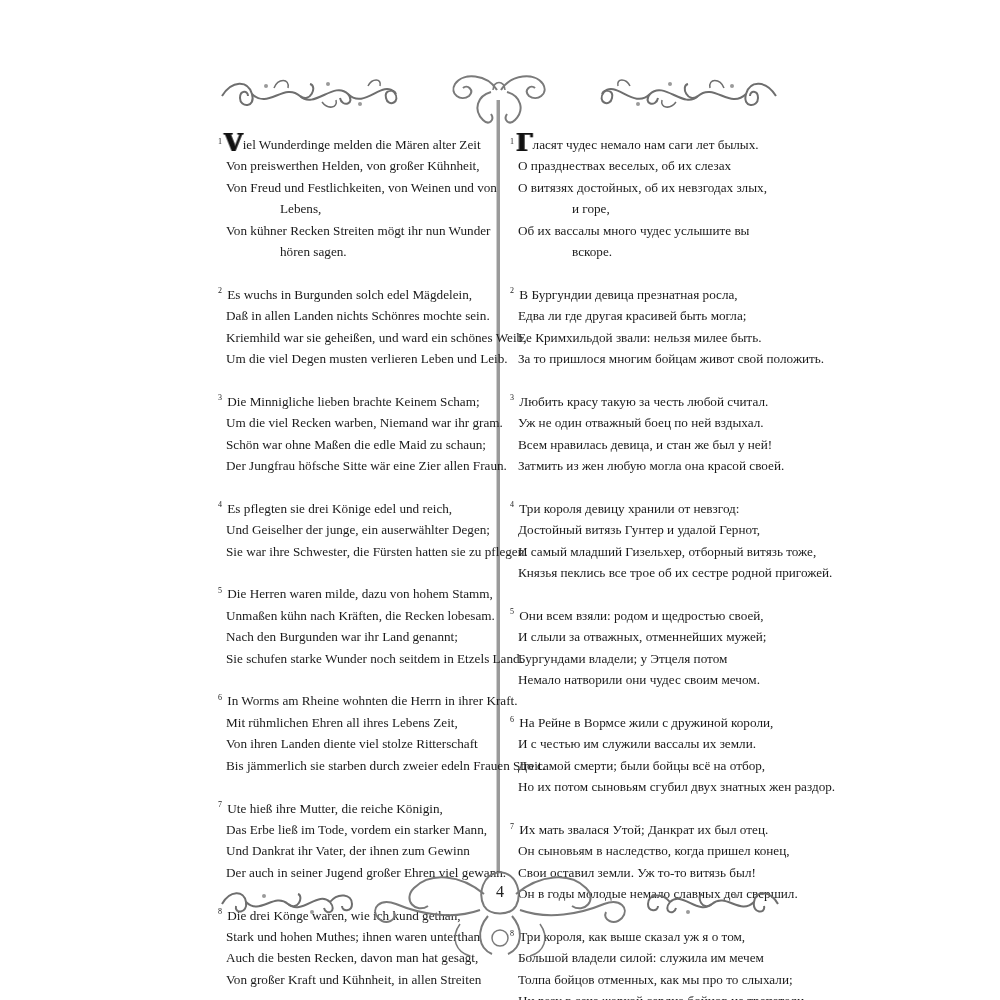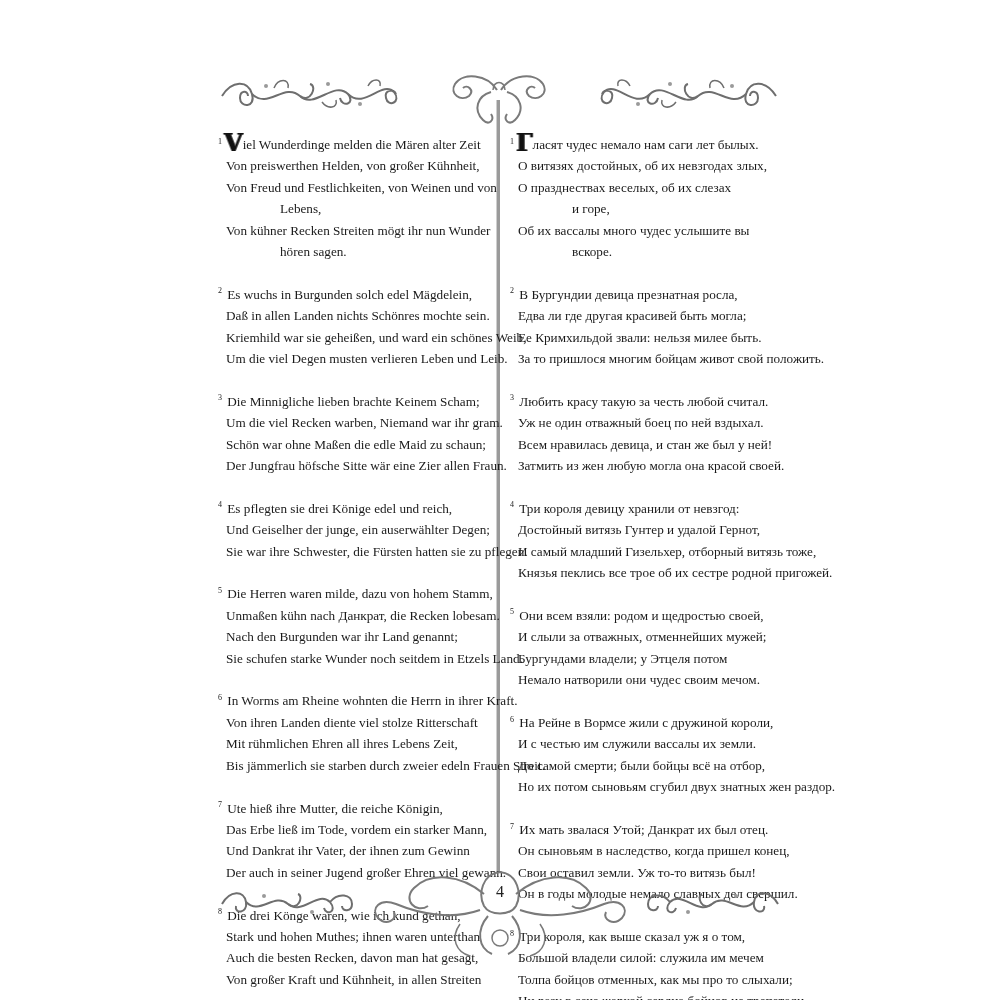--- a/index.html
+++ b/index.html
@@ -119,30 +119,30 @@
 
     <div class="stanza">
       <span class="line first"><span class="vnum">4</span> <span>Es pflegten sie drei Könige edel und reich,</span></span>
       <span class="line">Und Geiselher der junge, ein auserwählter Degen;</span>
       <span class="line">Sie war ihre Schwester, die Fürsten hatten sie zu pflegen.</span>
     </div>
     <div class="gap"></div>
 
     <div class="stanza">
       <span class="line first"><span class="vnum">5</span> <span>Die Herren waren milde, dazu von hohem Stamm,</span></span>
-      <span class="line">Unmaßen kühn nach Данкрат, die Recken lobesam.</span>
+      <span class="line">Unmaßen kühn nach Kräften, die Recken lobesam.</span>
       <span class="line">Nach den Burgunden war ihr Land genannt;</span>
       <span class="line">Sie schufen starke Wunder noch seitdem in Etzels Land.</span>
     </div>
     <div class="gap"></div>
 
     <div class="stanza">
       <span class="line first"><span class="vnum">6</span> <span>In Worms am Rheine wohnten die Herrn in ihrer Kraft.</span></span>
+      <span class="line">Mit rühmlichen Ehren all ihres Lebens Zeit,</span>
       <span class="line">Von ihren Landen diente viel stolze Ritterschaft</span>
-      <span class="line">Mit rühmlichen Ehren all ihres Lebens Zeit,</span>
       <span class="line">Bis jämmerlich sie starben durch zweier edeln Frauen Streit.</span>
     </div>
     <div class="gap"></div>
 
     <div class="stanza">
       <span class="line first"><span class="vnum">7</span> <span>Ute hieß ihre Mutter, die reiche Königin,</span></span>
       <span class="line">Das Erbe ließ im Tode, vordem ein starker Mann,</span>
       <span class="line">Und Dankrat ihr Vater, der ihnen zum Gewinn</span>
       <span class="line">Der auch in seiner Jugend großer Ehren viel gewann.</span>
     </div>
@@ -154,22 +154,22 @@
       <span class="line">Auch die besten Recken, davon man hat gesagt,</span>
       <span class="line">Von großer Kraft und Kühnheit, in allen Streiten</span>
 
     </div>
   </div>
 
   <div class="col col-ru">
 
     <div class="stanza">
       <span class="line first"><span class="vnum">1</span><span class="dropcap">Г</span><span>ласят чудес немало нам саги лет былых.</span></span>
+      <span class="line">О празднествах веселых, об их слезах</span>
       <span class="line">О витязях достойных, об их невзгодах злых,</span>
-      <span class="line">О празднествах веселых, об их слезах</span>
       <span class="line cont">и горе,</span>
       <span class="line">Об их вассалы много чудес услышите вы</span>
       <span class="line cont">вскоре.</span>
     </div>
     <div class="gap"></div>
 
     <div class="stanza">
       <span class="line first"><span class="vnum">2</span> <span>В Бургундии девица презнатная росла,</span></span>
       <span class="line">Едва ли где другая красивей быть могла;</span>
       <span class="line">Ее Кримхильдой звали: нельзя милее быть.</span>

